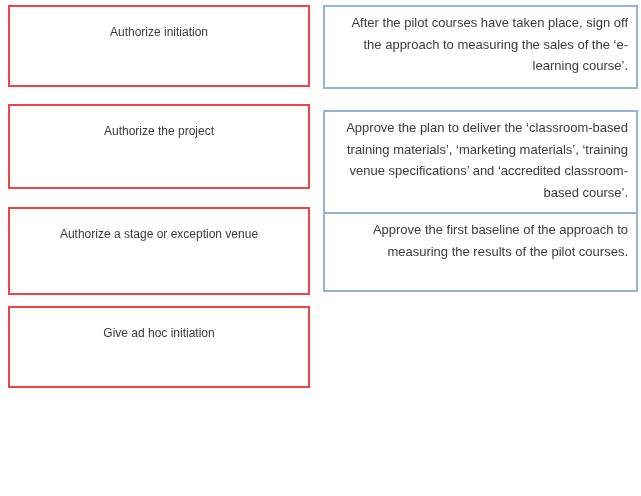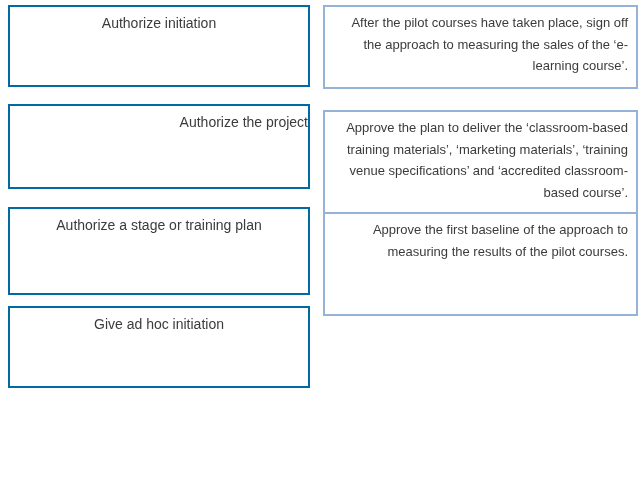--- a/index.html
+++ b/index.html
@@ -17,65 +17,65 @@
     overflow: hidden;
   }
   .box {
     position: absolute;
     background: #ffffff;
     box-sizing: border-box;
   }
   .box-left {
     left: 8px;
     width: 302px;
-    border: 2px solid #0369a1;
+    border: 2px solid #ef4444;
     text-align: center;
-    padding-top: 7px;
-    font-size: 14px;
+    padding-top: 16px;
+    font-size: 12px;
     line-height: 18px;
   }
   .box-right {
     left: 323px;
     width: 315px;
     border: 2px solid #95b3d7;
     text-align: right;
     padding: 5px 8px 4px 8px;
     font-size: 13px;
     line-height: 21.5px;
   }
   .box-left .label,
   .box-right .desc {
     display: block;
   }
   
   #lbox-0 { top: 5px;   height: 82px; }
-  #lbox-1 { top: 104px; height: 85px; text-align: right; }
+  #lbox-1 { top: 104px; height: 85px; }
   #lbox-2 { top: 207px; height: 88px; }
   #lbox-3 { top: 306px; height: 82px; }
   #lbox-4 { top: 398px; height: 84px; }
 
   #rbox-0 { top: 5px;   height: 84px; }
   #rbox-1 { top: 110px; height: 118px; }
-  #rbox-2 { top: 212px; height: 104px; }
+  #rbox-2 { top: 212px; height: 80px; }
 </style>
 </head>
 <body>
 
 <div id="canvas">
 
   <div id="lbox-0" class="box box-left">
     <span class="label">Authorize initiation</span>
   </div>
 
   <div id="lbox-1" class="box box-left">
     <span class="label">Authorize the project</span>
   </div>
 
   <div id="lbox-2" class="box box-left">
-    <span class="label">Authorize a stage or training plan</span>
+    <span class="label">Authorize a stage or exception venue</span>
   </div>
 
   <div id="lbox-3" class="box box-left">
     <span class="label">Give ad hoc initiation</span>
   </div>
 
 
   <div id="rbox-0" class="box box-right">
     <span class="desc">After the pilot courses have taken place, sign off the approach to measuring the sales of the ‘e-learning course’.</span>
   </div>

